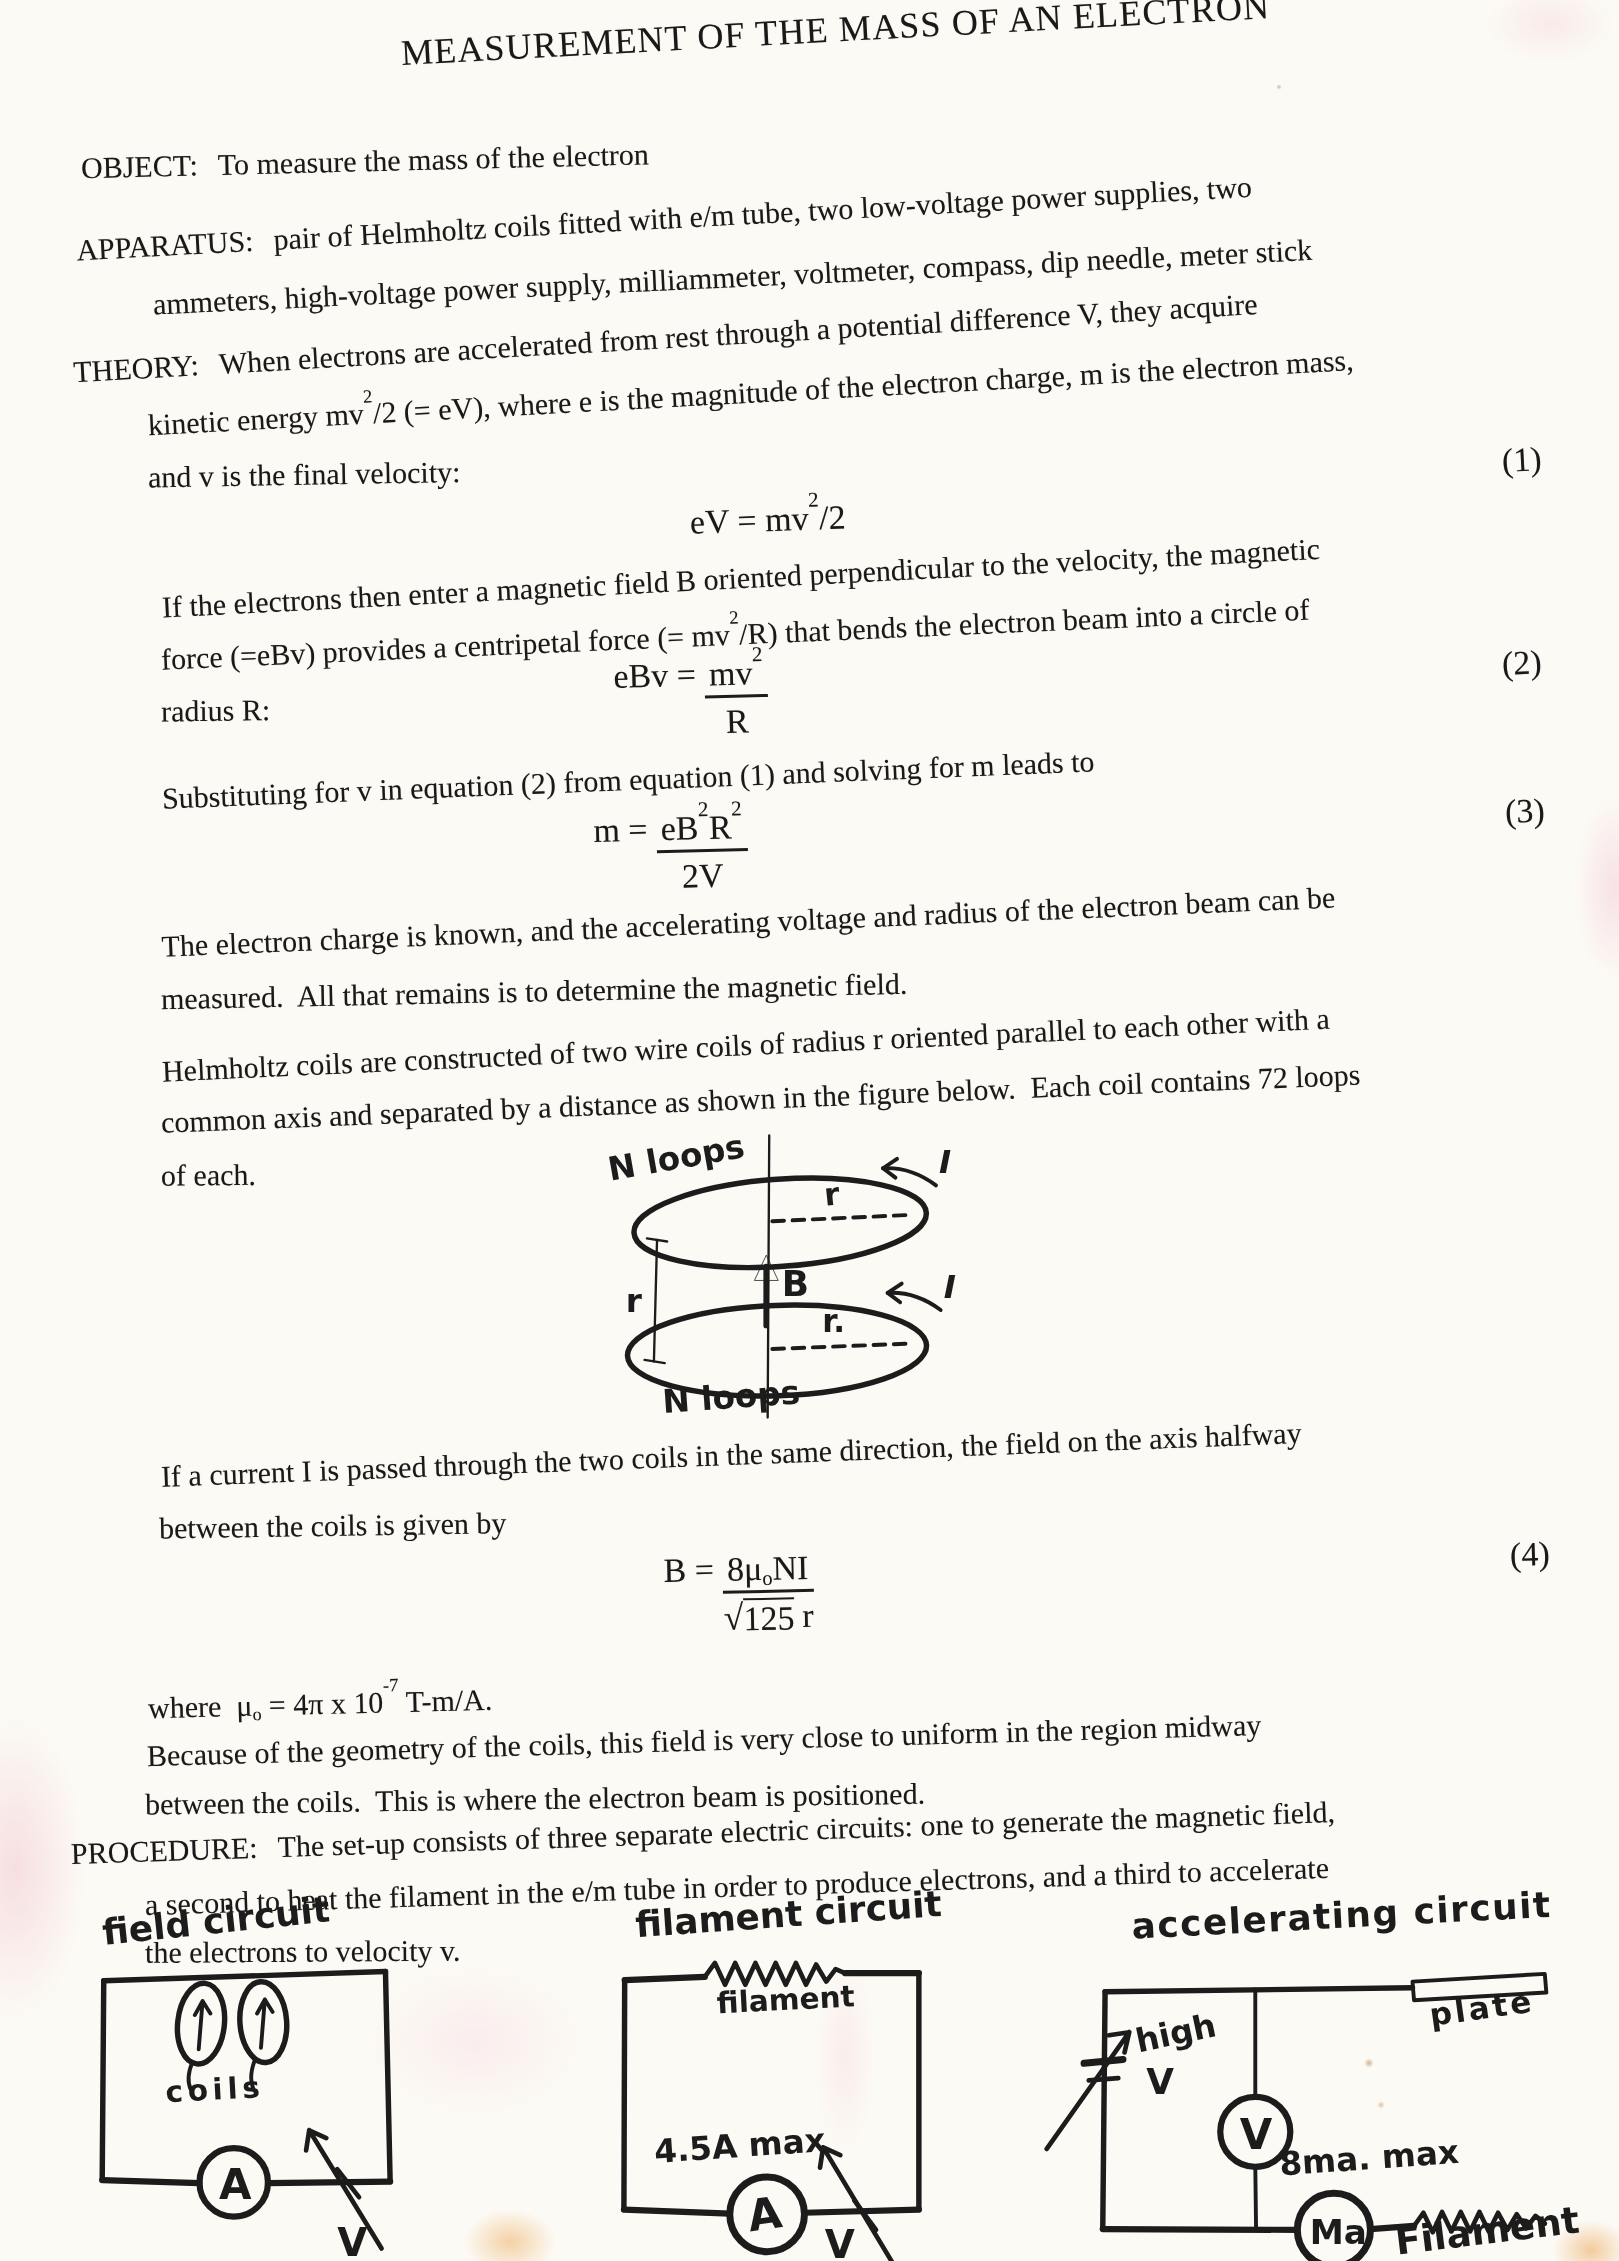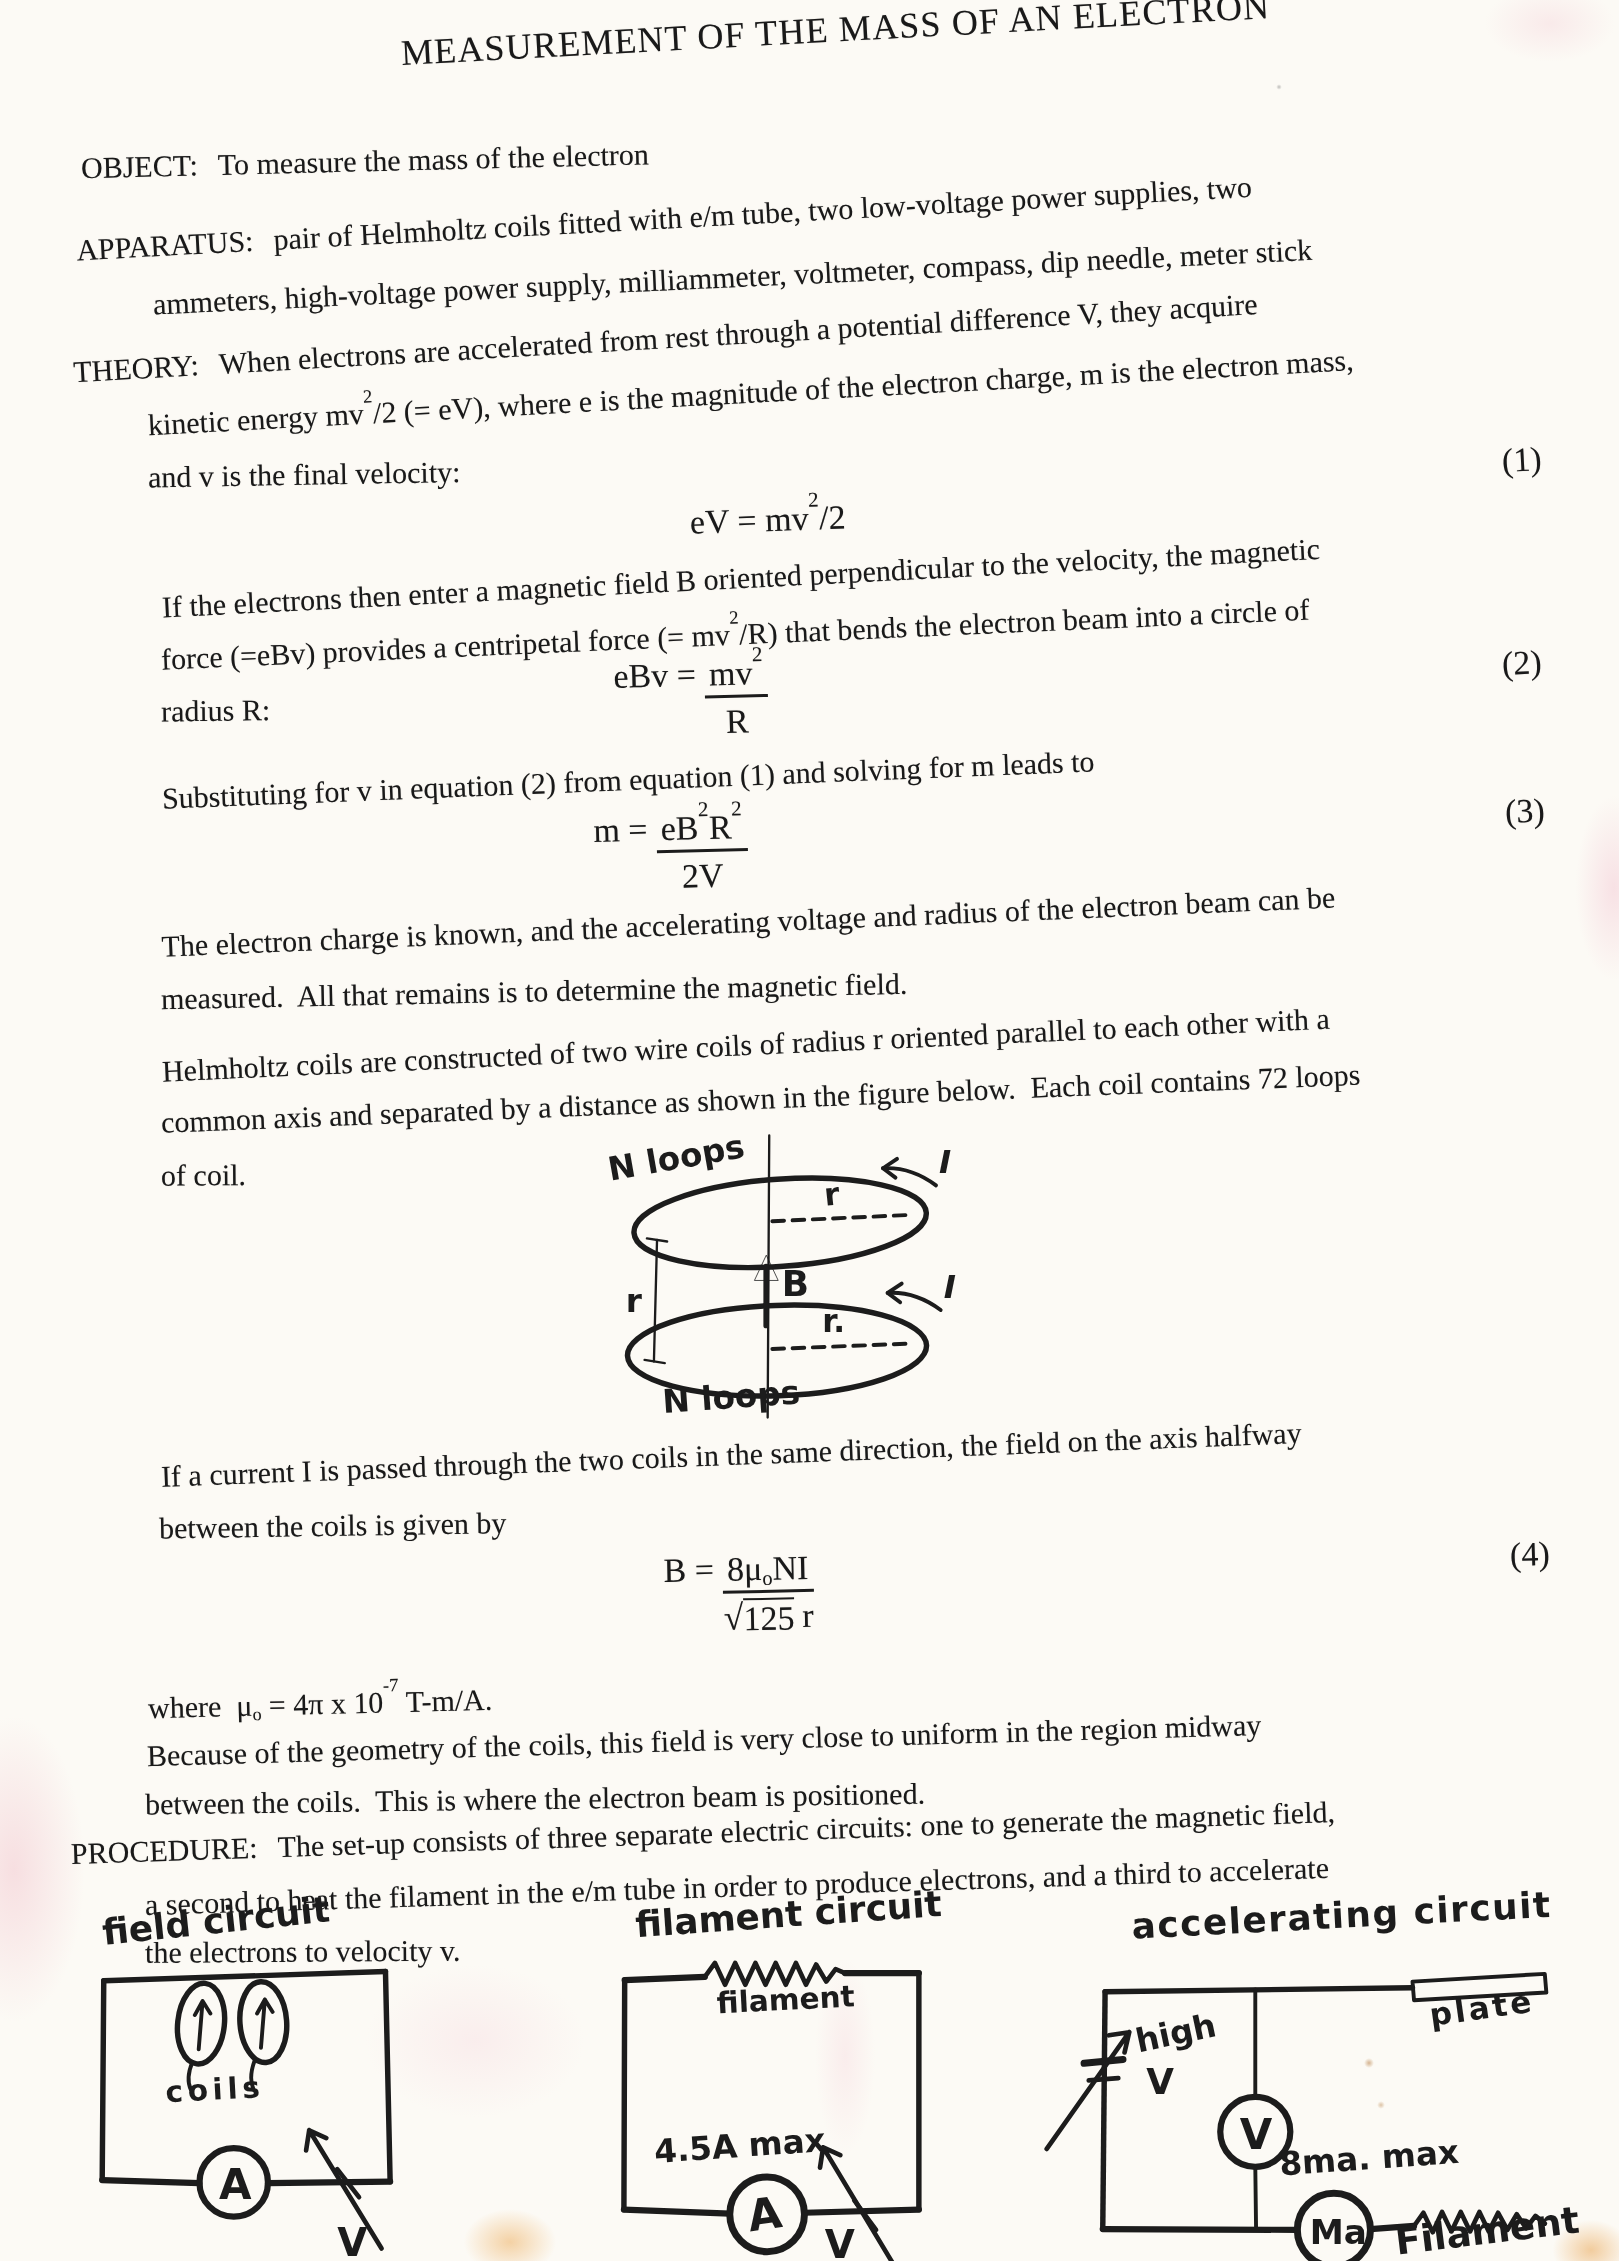--- a/index.html
+++ b/index.html
@@ -123,21 +123,21 @@
     <span>measured.  All that remains is to determine the magnetic field.</span>
   </div>
 
   <div class="tl" style="left:132px;top:1022px;transform:rotate(-2.6deg)">
     <span>Helmholtz coils are constructed of two wire coils of radius r oriented parallel to each other with a</span>
   </div>
   <div class="tl" style="left:131px;top:1073px;transform:rotate(-2.3deg)">
     <span>common axis and separated by a distance as shown in the figure below.  Each coil contains 72 loops</span>
   </div>
   <div class="tl" style="left:131px;top:1125px;transform:rotate(-0.5deg)">
-    <span>of coil.</span>
+    <span>of each.</span>
   </div>
 
   <svg style="left:576px;top:1123px" width="374" height="304" viewBox="0 0 480 390">
 
     <path d="M248 16 L246 378" stroke-width="3"></path>
 
     <ellipse cx="262" cy="128" rx="188" ry="56" transform="rotate(-4 262 128)" stroke-width="7"></ellipse>
     <ellipse cx="258" cy="292" rx="192" ry="58" transform="rotate(-2 258 292)" stroke-width="7"></ellipse>
 
     <path d="M244 260 L244 184" stroke-width="7"></path>

